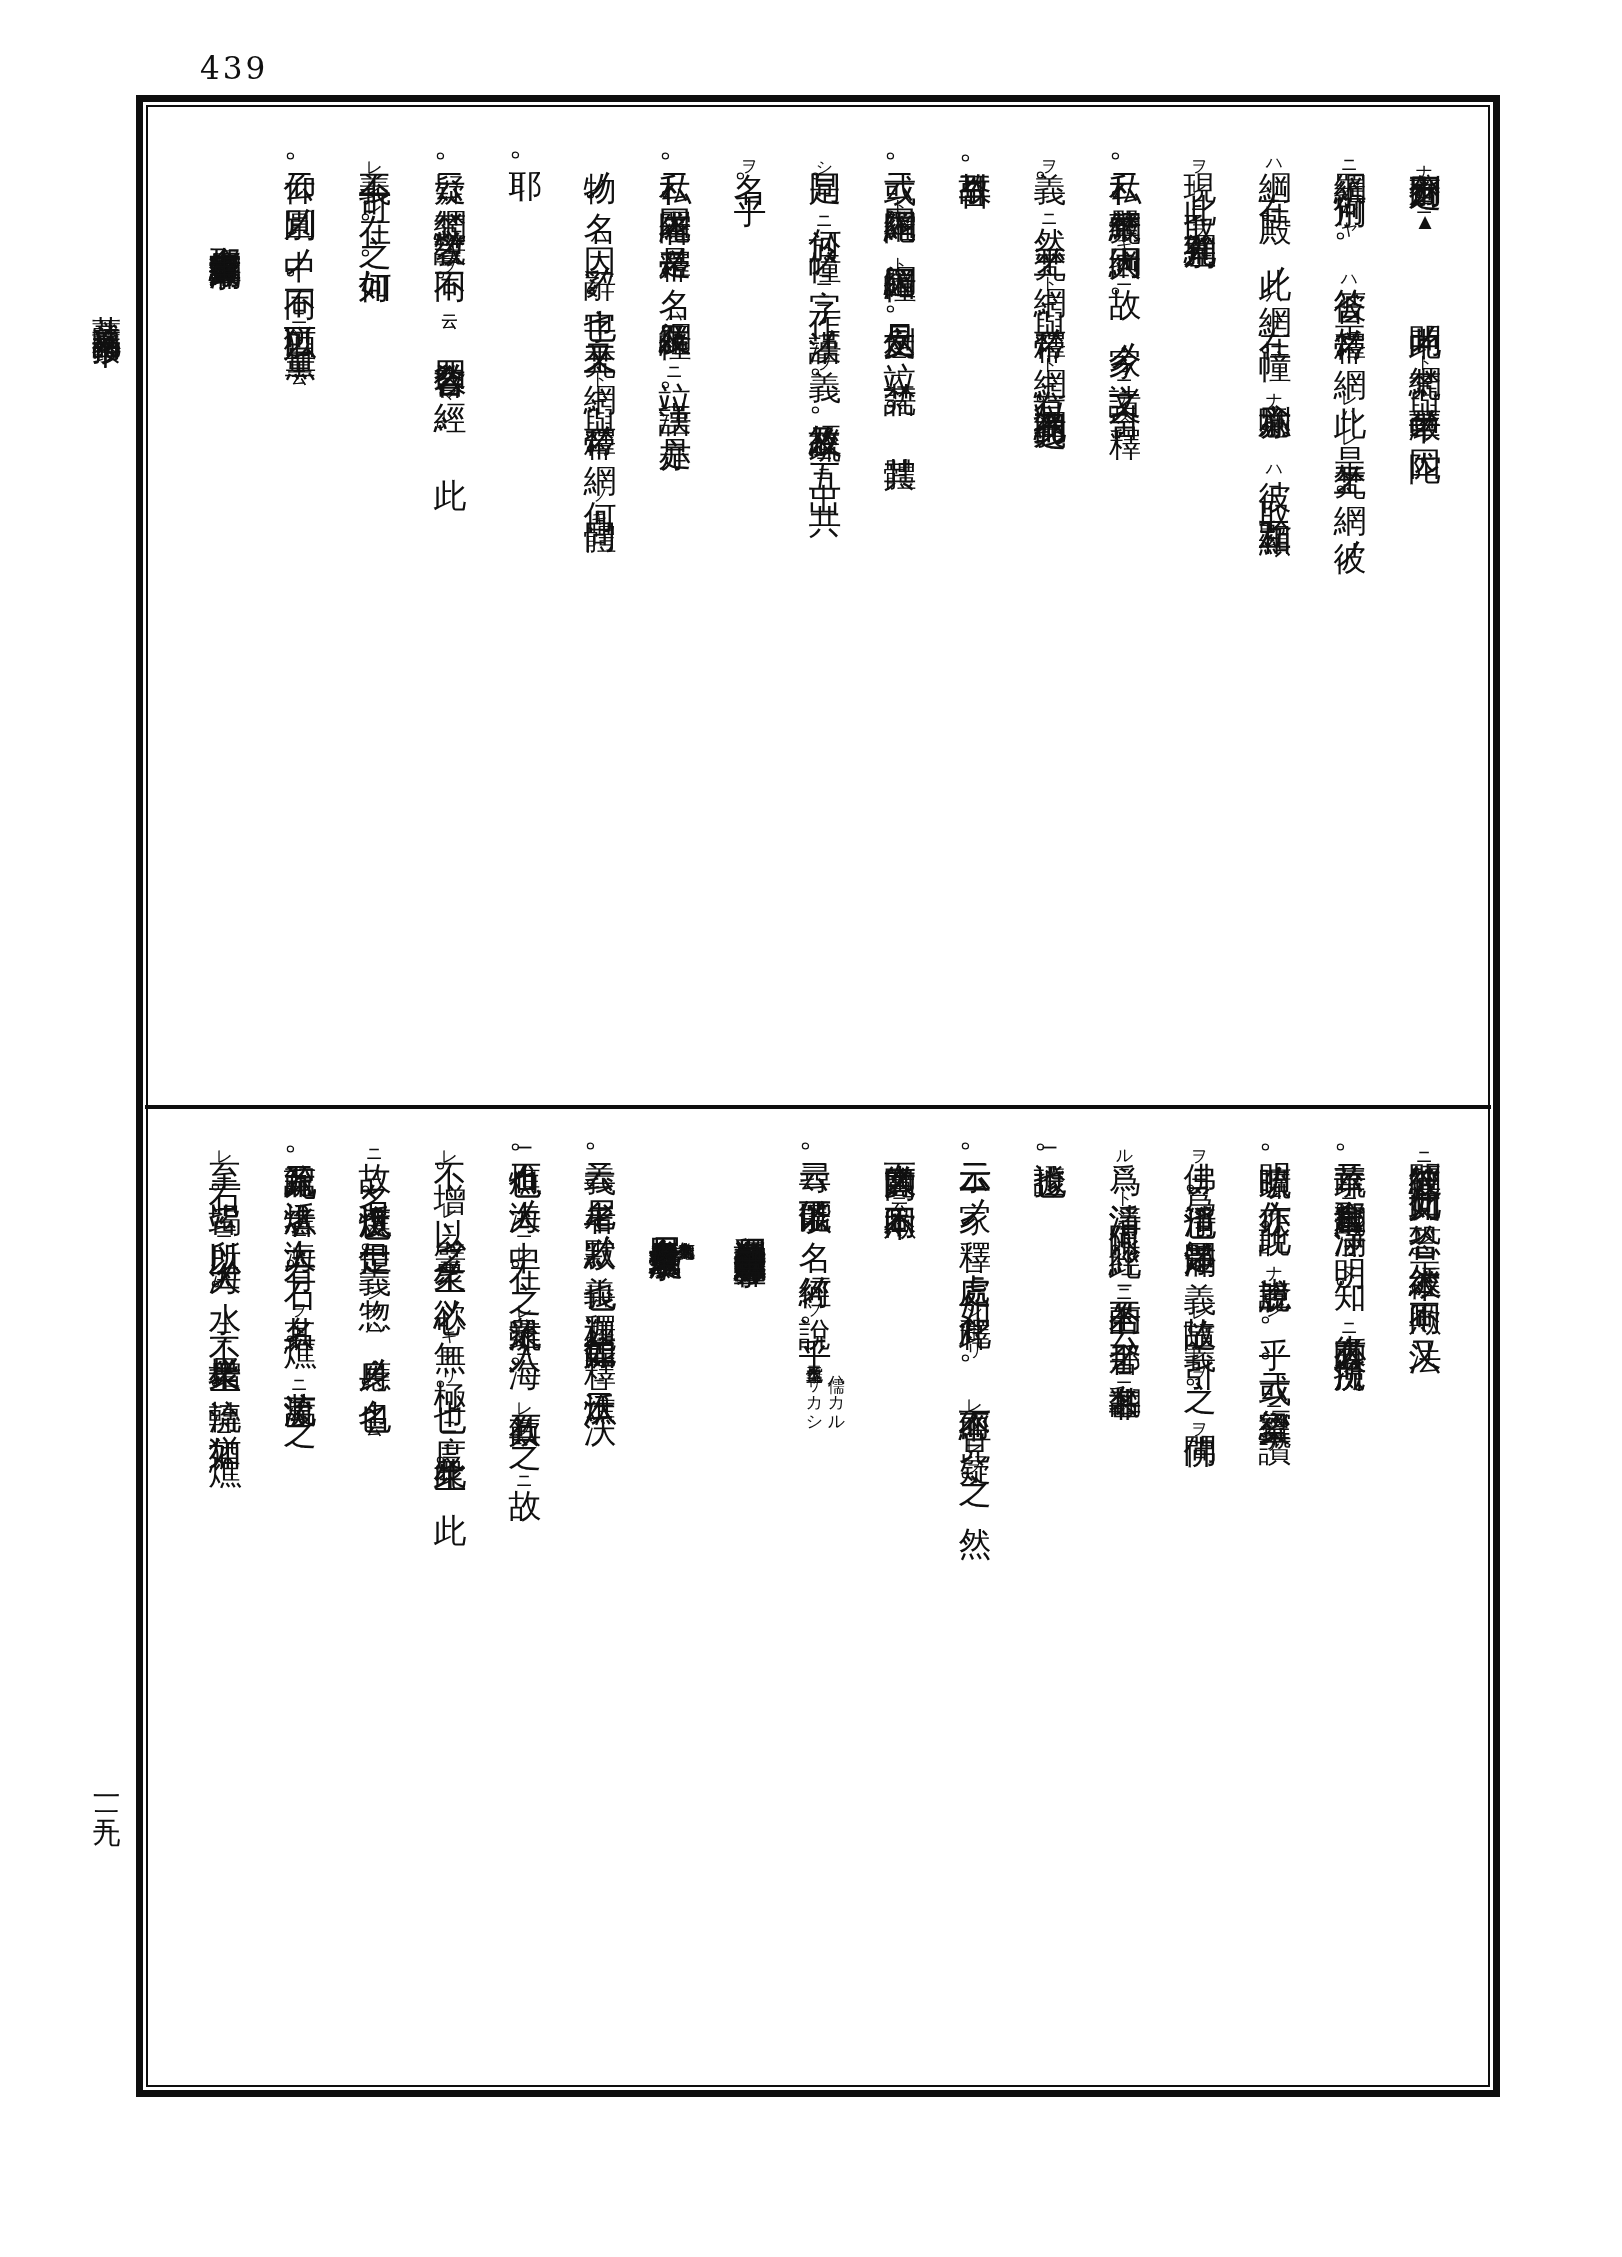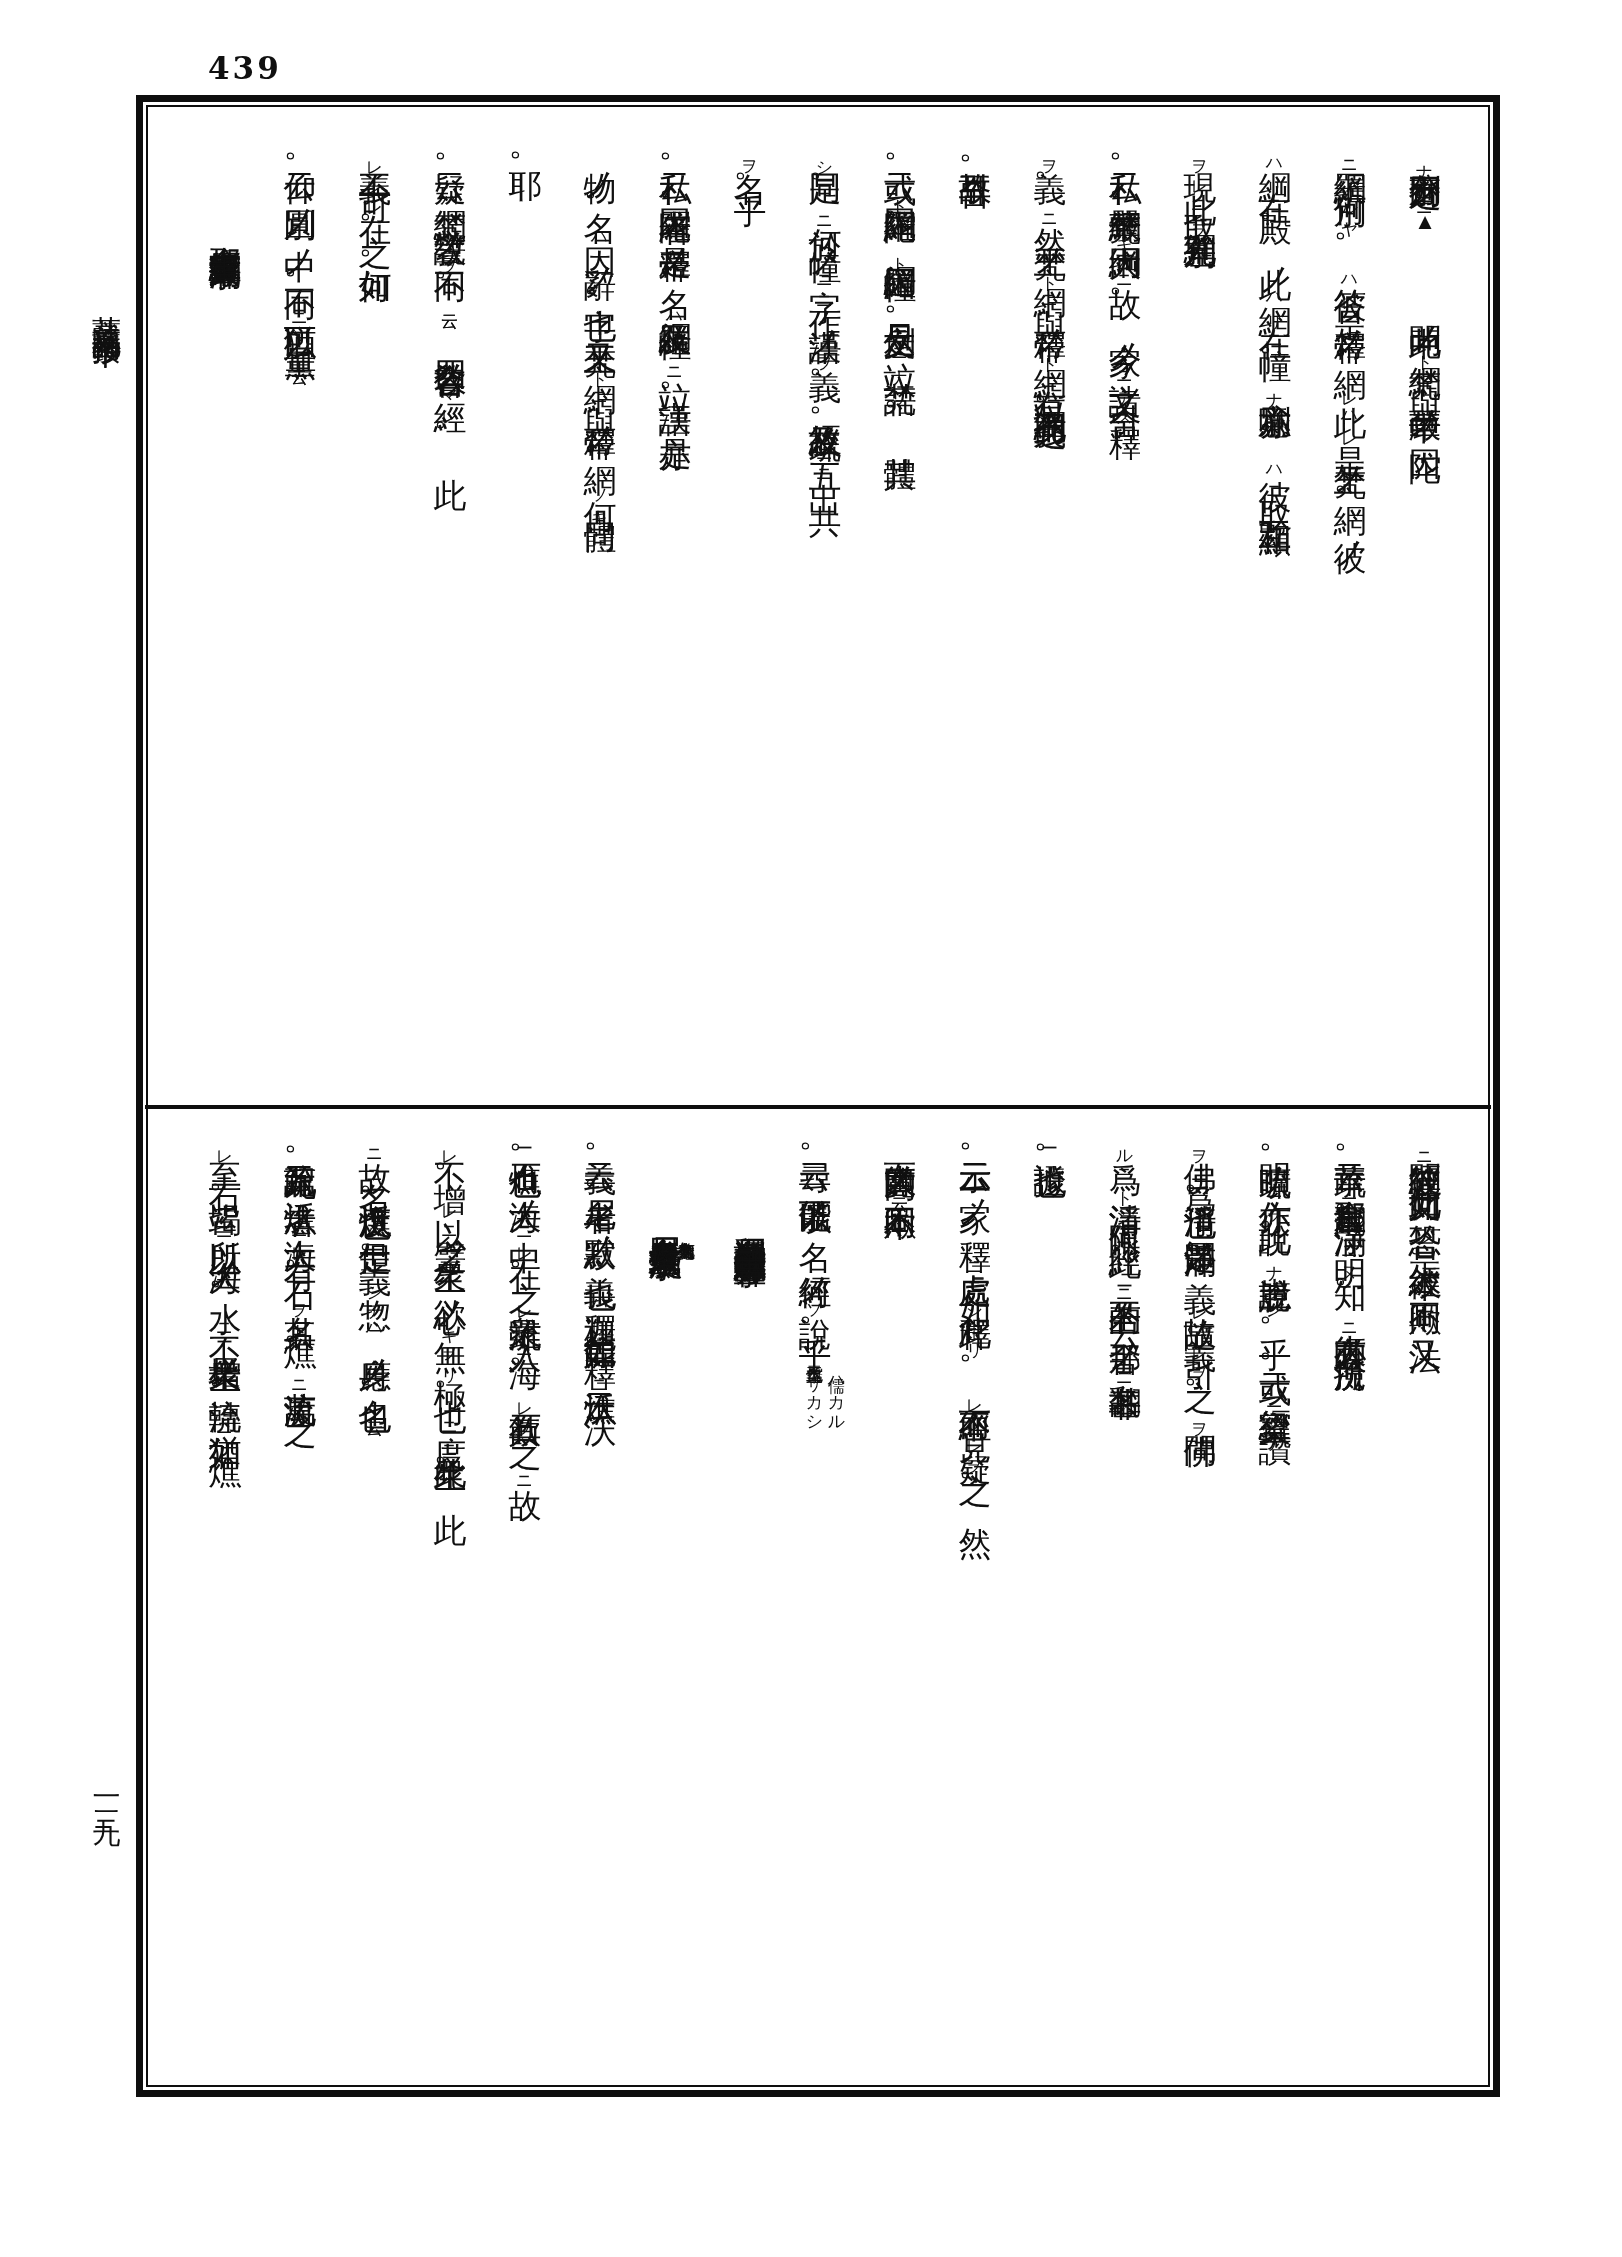--- a/index.html
+++ b/index.html
@@ -1,21 +1,21 @@
 <!DOCTYPE html>
 <html><head>
 <meta charset="utf-8">
 <style>
   html,body{margin:0;padding:0;}
   body{
     width:1623px;height:2257px;position:relative;background:#ffffff;
     font-family:"DejaVu Serif","Liberation Serif",serif;color:#101010;
     overflow:hidden;
   }
-  .pageno{position:absolute;left:208px;top:50px;font-size:31px;font-weight:bold;letter-spacing:3px;}
+  .pageno{position:absolute;left:200px;top:50px;font-size:31px;font-weight:normal;letter-spacing:3px;}
   .vtext{writing-mode:vertical-rl;text-orientation:upright;}
   .margin-title{position:absolute;left:87px;top:293px;font-size:29px;letter-spacing:3px;}
   .folio{position:absolute;left:87px;top:1782px;font-size:28px;letter-spacing:7px;}
   .frame{
     position:absolute;left:136px;top:95px;width:1364px;height:2002px;
     border:7px solid #0e0e0e;box-sizing:border-box;
   }
   .frame-inner{position:absolute;inset:3px;border:2px solid #0e0e0e;}
   .divider{position:absolute;left:-3px;right:-3px;top:998px;height:4px;background:#0e0e0e;}
   .block{position:absolute;left:34px;right:40px;}

